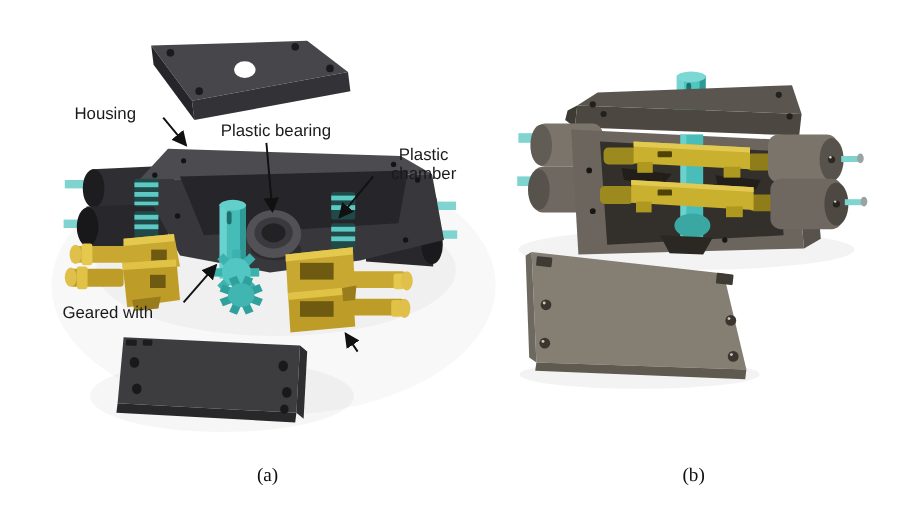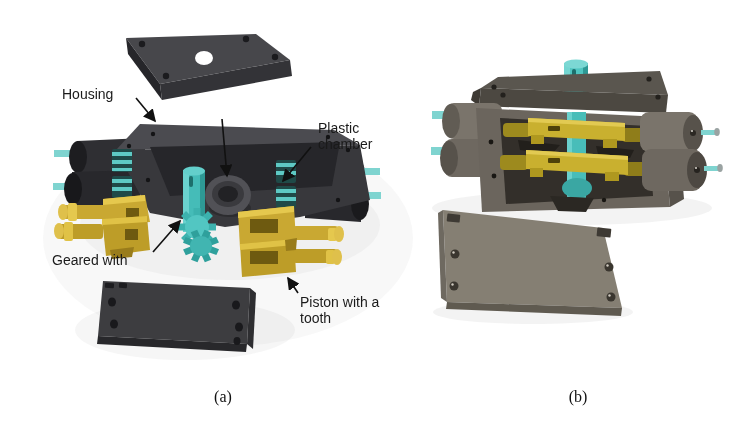--- a/index.html
+++ b/index.html
@@ -3,21 +3,21 @@
 <meta charset="utf-8">
 <style>
   html,body{margin:0;padding:0;background:#ffffff;}
   #stage{
     position:relative;width:748px;height:422px;background:#ffffff;overflow:hidden;
     font-family:"Liberation Sans","DejaVu Sans",sans-serif;
   }
   #artwork{position:absolute;left:0;top:0;}
   .part-label{
     position:absolute;color:#1a1a1a;font-size:14px;line-height:1.12;
-    font-family:"Liberation Sans","DejaVu Sans",sans-serif;white-space:normal;
+    font-family:"Liberation Sans","DejaVu Sans",sans-serif;white-space:normal;text-align:center;
   }
   .caption{
     position:absolute;color:#111;font-size:16px;text-align:center;width:44px;
     font-family:"Liberation Serif","DejaVu Serif",serif;
   }
 </style>
 </head>
 <body>
 
 <div id="stage">
@@ -305,24 +305,24 @@
       <circle cx="609" cy="267" r="4.5" fill="#3a362f"></circle>
       <circle cx="607.5" cy="265.5" r="1.2" fill="#cfcabf"></circle>
       <circle cx="611" cy="297" r="4.5" fill="#3a362f"></circle>
       <circle cx="609.5" cy="295.5" r="1.2" fill="#cfcabf"></circle>
     </g>
   </g>
 </svg>
 
   <div class="part-label" style="left:62px;top:87px;">Housing</div>
 
+  <div class="part-label" style="left:184px;top:101px;">Plastic bearing</div>
 
   <div class="part-label" style="left:318px;top:121px;width:70px;">Plastic chamber</div>
 
   <div class="part-label" style="left:52px;top:253px;">Geared with</div>
 
-  <div class="part-label" style="left:300px;top:295px;width:90px;">Piston with a tooth</div>
 
   <div class="caption" style="left:201px;top:388px;">(a)</div>
 
   <div class="caption" style="left:556px;top:388px;">(b)</div>
 
 </div>
 
 </body></html>

